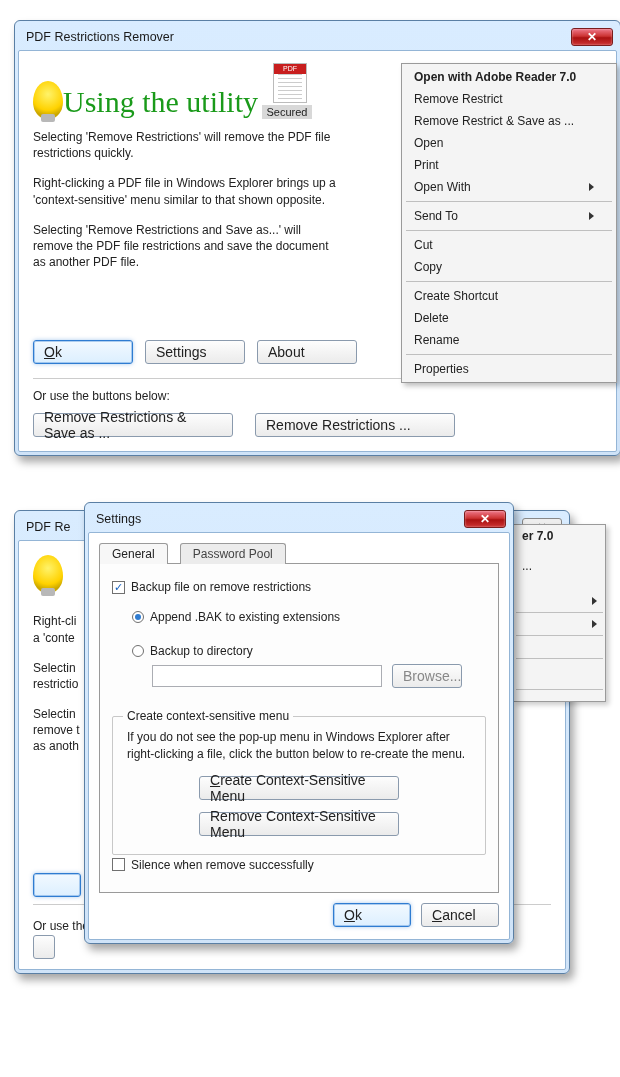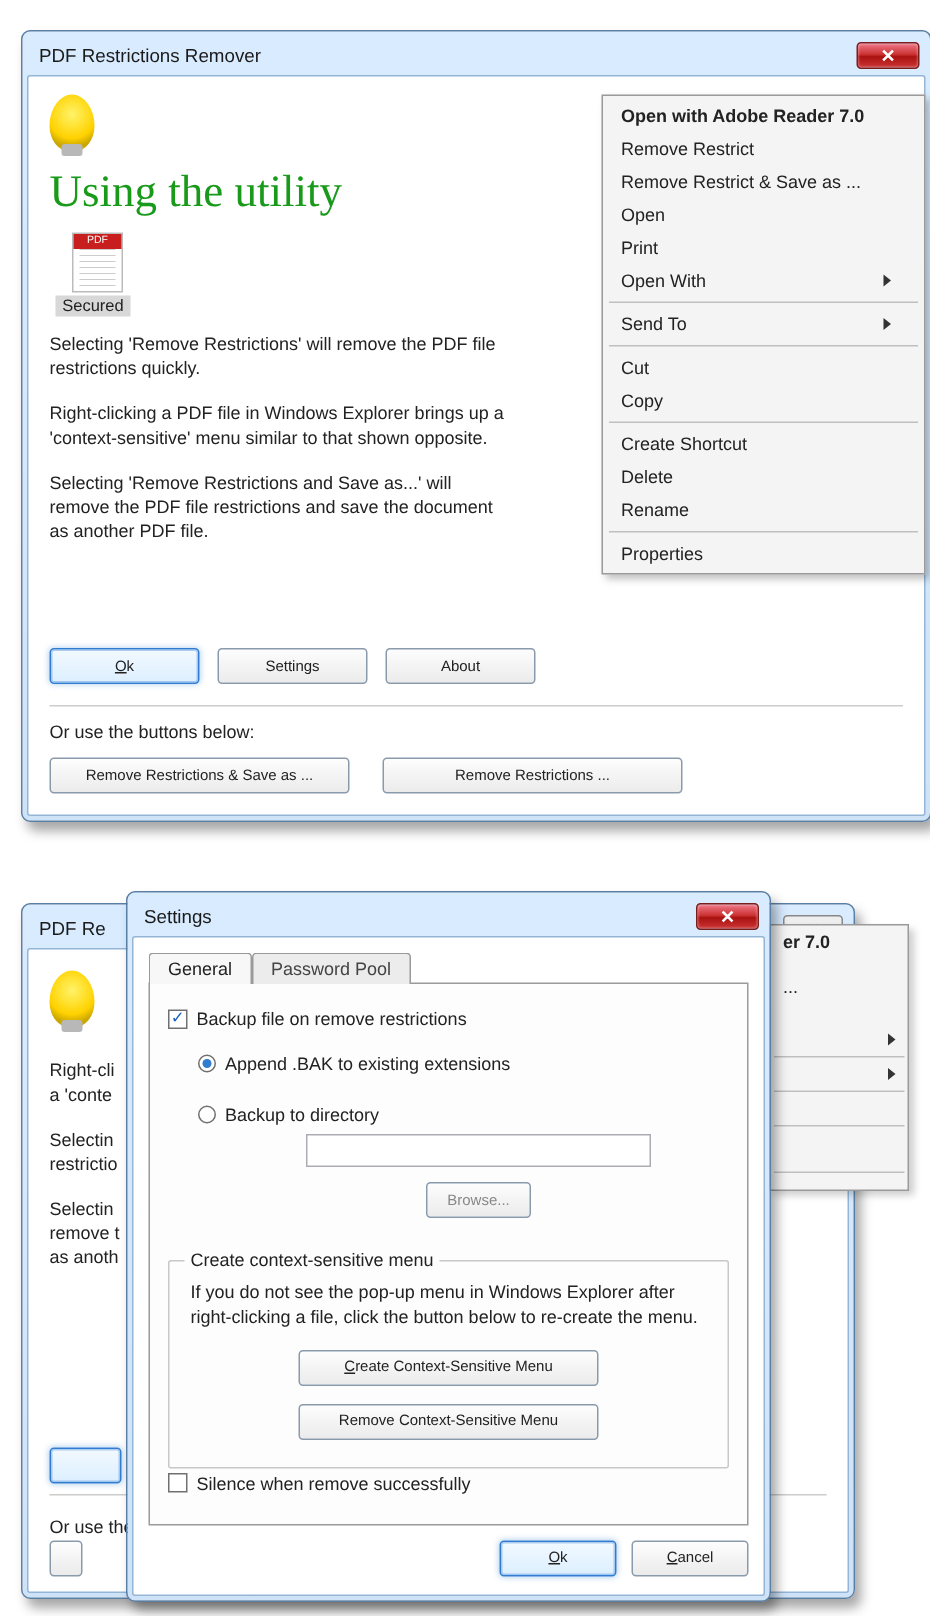--- a/index.html
+++ b/index.html
@@ -48,21 +48,21 @@
     display:flex;align-items:center;justify-content:center;
     font-size:11px;color:#555;font-weight:bold;
   }
   .client {
     background:#fff;
     border:1px solid #94b5d6;
     border-radius:2px;
     padding:12px 14px 14px 14px;
     position:relative;
   }
-  .heading-row { display:flex; align-items:flex-start; gap:10px; margin-bottom:10px;flex-direction:column;}
+  .heading-row { display:flex; align-items:flex-end; margin-bottom:10px;}
   .bulb-icon {
     width:30px;height:38px;
     background: radial-gradient(circle at 50% 35%, #fff36a 0, #ffd200 55%, #caa600 75%);
     border-radius: 50% 50% 45% 45% / 55% 55% 45% 45%;
     position:relative;
   }
   .bulb-icon::after{
     content:"";position:absolute;left:8px;right:8px;bottom:-3px;height:8px;
     background:#b8b8b8;border-radius:2px;
   }
@@ -87,23 +87,23 @@
   .secured-tag{
     font-size:11px;background:#d8d8d8;padding:1px 4px;
     margin-top:2px;width:50px;text-align:center;
   }
   .para { margin:0 0 14px 0; max-width:310px; line-height:1.35;}
   .btn {
     height:24px;
     border:1px solid #8a9aad;
     border-radius:3px;
     background:linear-gradient(#fdfdfd,#ebebeb);
-    font-size:10px;
+    font-size:14px;
     padding:0 10px;
-    display:inline-flex;align-items:center;justify-content:center;
+    display:inline-flex;align-items:center;
     cursor:default;
     color:#222;
   }
   .btn.highlight{
     border-color:#2f7cd1;
     box-shadow:0 0 0 1px rgba(47,124,209,.35) inset, 0 0 4px rgba(47,124,209,.4);
     background:linear-gradient(#f2f9ff,#dcefff);
   }
   .btn .ul{text-decoration:underline;}
   .row-buttons{display:flex;gap:12px;margin-top:70px;}
@@ -139,21 +139,21 @@
     position:absolute;top:14px;right:0;width:93px;
     border:1px solid #9a9a9a;background:#f4f4f4;
     box-shadow:3px 3px 5px rgba(0,0,0,.2);
   }
   .under-ctx .frag{padding:4px 8px;white-space:nowrap;display:flex;justify-content:space-between;align-items:center;}
   .settings-window{
     position:absolute;left:70px;top:-8px;width:430px;
   }
   .settings-window .client{padding:10px 10px 12px 10px;}
   
-  .tabbar{display:flex;gap:0;margin-bottom:-1px;}
+  .tabbar{display:flex;gap:12px;margin-bottom:-1px;}
   .tab{
     border:1px solid #9a9a9a;border-bottom:none;
     background:#f7f7f7;
     padding:3px 12px;font-size:12px;
     border-radius:3px 3px 0 0;
     position:relative;z-index:1;
   }
   .tab.inactive{background:#ececec;color:#444;z-index:0;}
   .tab-panel{
     border:1px solid #9a9a9a;background:#fdfdfd;
@@ -377,21 +377,21 @@
             <div class="radio-dot">
                 <div class="on"></div>
               </div>
             <span>Append .BAK to existing extensions</span>
           </div>
           <div style="height:12px"></div>
           <div class="radio">
             <div class="radio-dot"></div>
             <span>Backup to directory</span>
           </div>
-          <div style="display:flex;gap:10px;align-items:center;margin:6px 0 0 20px;flex-direction:column;">
+          <div style="display:flex;gap:10px;align-items:center;margin:6px 0 0 20px;">
             <div class="text-input"></div>
             <div class="btn" style="color:#888;width:70px;">
               <span>Browse...</span>
             </div>
           </div>
         </div>
 
         <div class="fieldset">
           <div class="legend">Create context-sensitive menu</div>
           <div style="margin-bottom:14px;line-height:1.35;">If you do not see the pop-up menu in Windows Explorer after right-clicking a file, click the button below to re-create the menu.</div>

